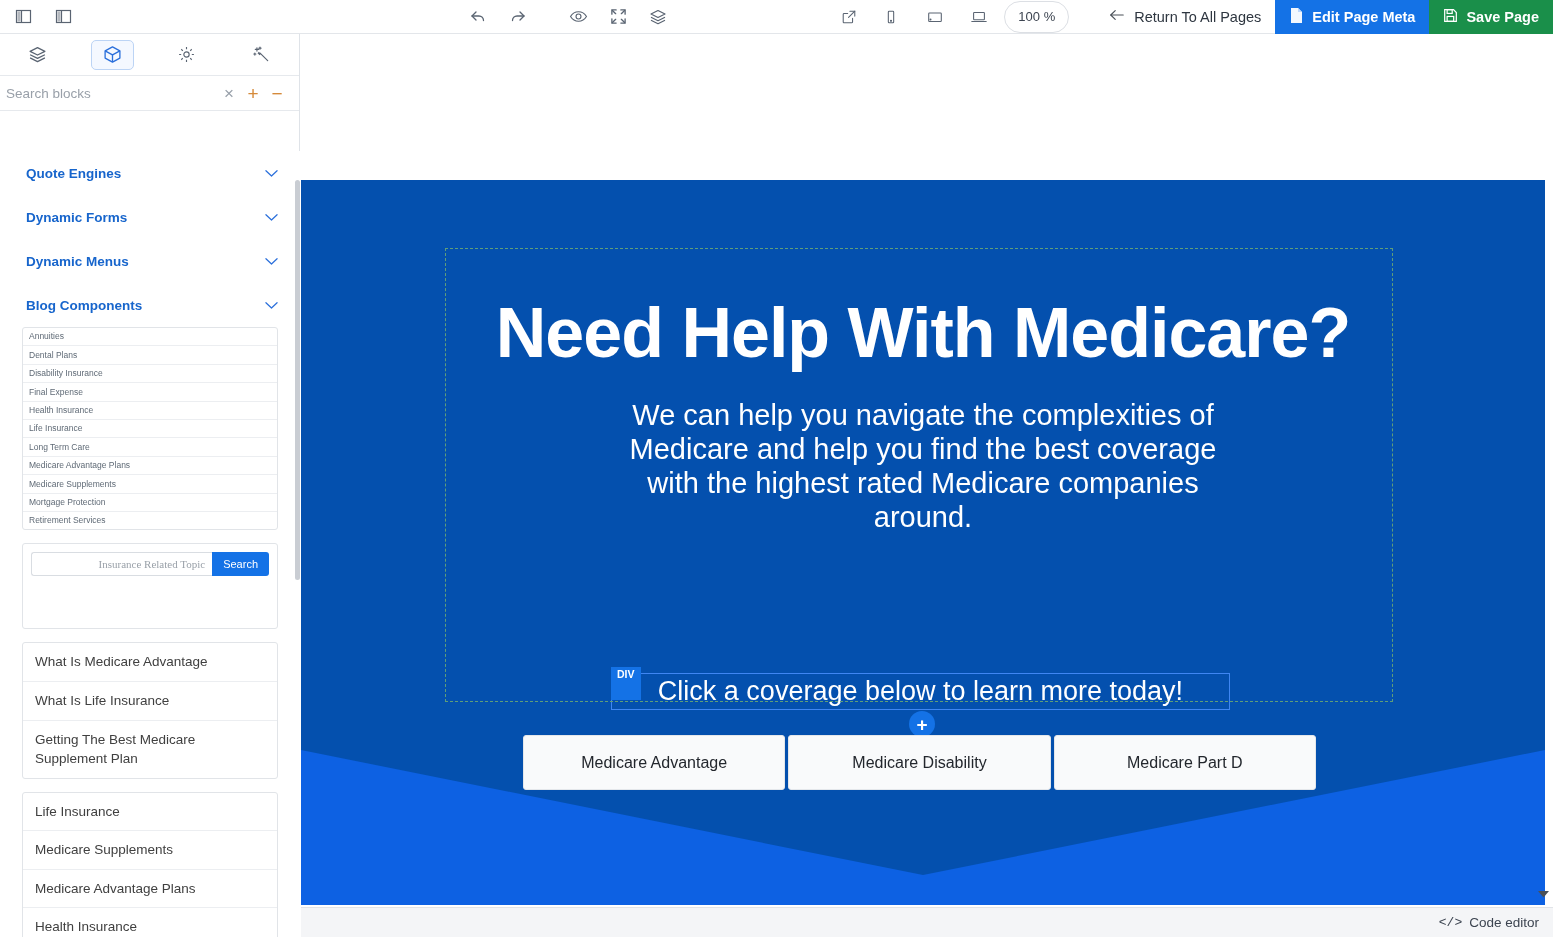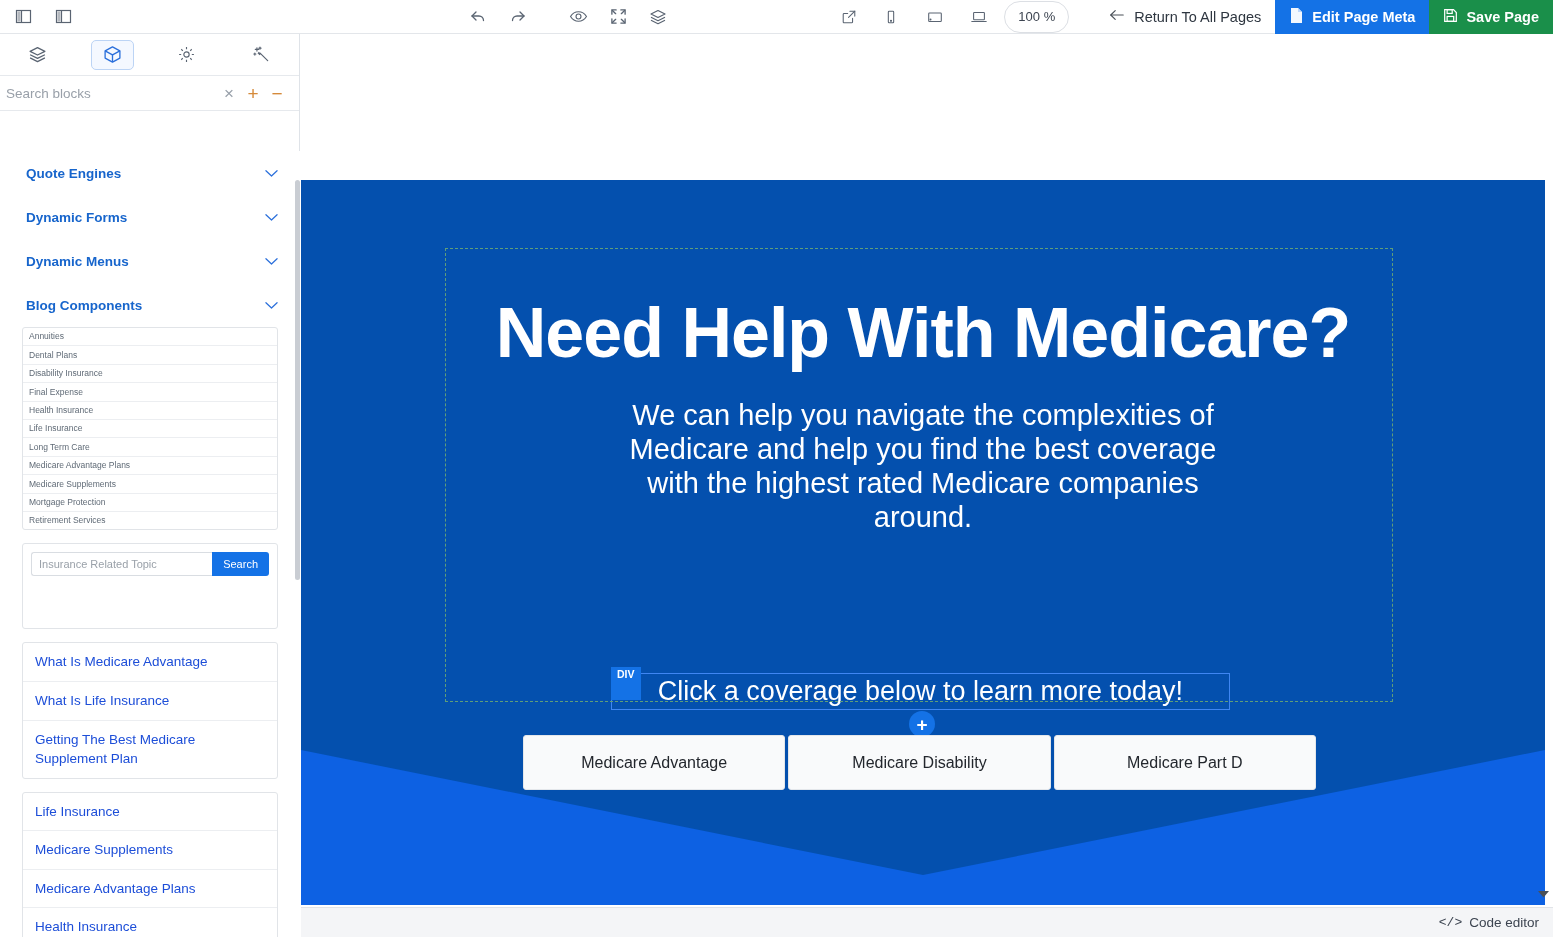--- a/index.html
+++ b/index.html
@@ -109,31 +109,31 @@
     font-size: 8.5px; color: #5f6a76; padding: 3.4px 6px;
     border-bottom: 1px solid #eceef1; line-height: 1.25;
   }
   .mini-row:last-child { border-bottom: 0; }
 
   .srch-card { padding: 8px; height: 86px; }
   .srch-inner { display: flex; height: 24px; }
   .srch-inner input {
     flex: 1; border: 1px solid #d9dde2; border-right: 0;
     border-radius: 3px 0 0 3px; font-size: 11px; padding: 0 7px;
-    color: #4a525c; outline: 0; font-family: Liberation Sans, sans-serif;
+    color: #4a525c; outline: 0; font-family: Liberation Serif, serif; text-align: right;
   }
   .srch-inner input::placeholder { color: #9aa1a9; }
   .srch-inner button {
     background: #1472e6; color: #fff; border: 0; font-size: 11px;
     padding: 0 11px; border-radius: 0 3px 3px 0; cursor: pointer;
     font-family: "Liberation Sans", sans-serif;
   }
 
   .lrow {
-    font-size: 13.5px; color: #1d4ed8; padding: 9px 12px;
+    font-size: 13.5px; color: #404040; padding: 9px 12px;
     border-bottom: 1px solid #eceef1; line-height: 1.45;
   }
   .lrow:last-child { border-bottom: 0; }
 
   .lp-scroll {
     position: absolute; top: 146px; left: 295px; width: 5px; height: 400px;
     background: #c9cdd3; border-radius: 3px;
   }
 
   

